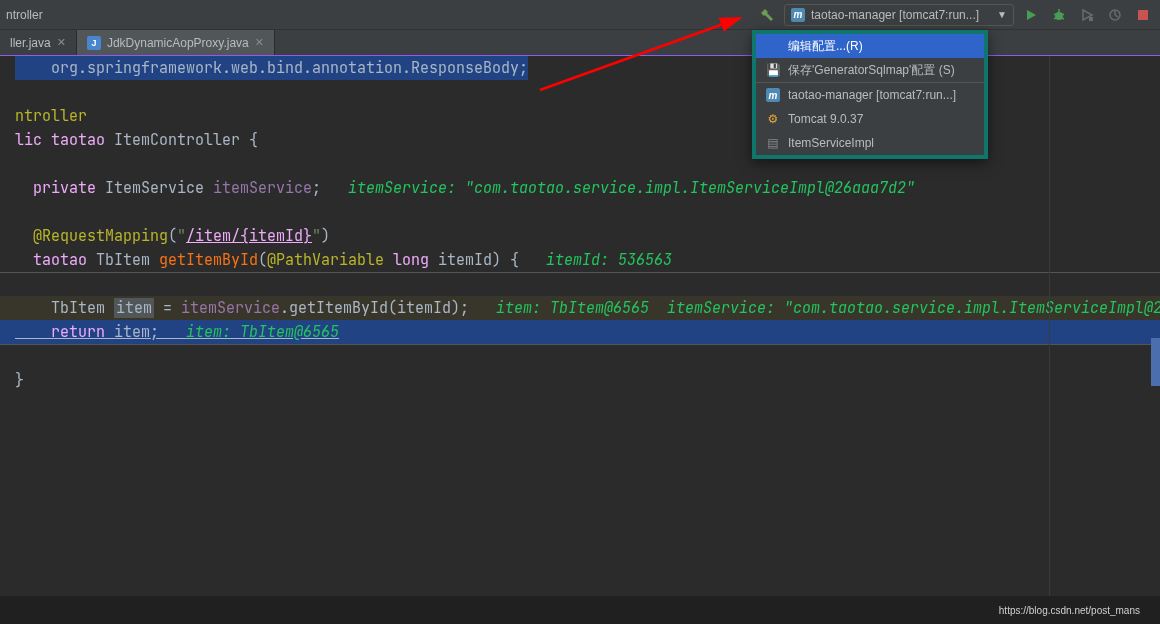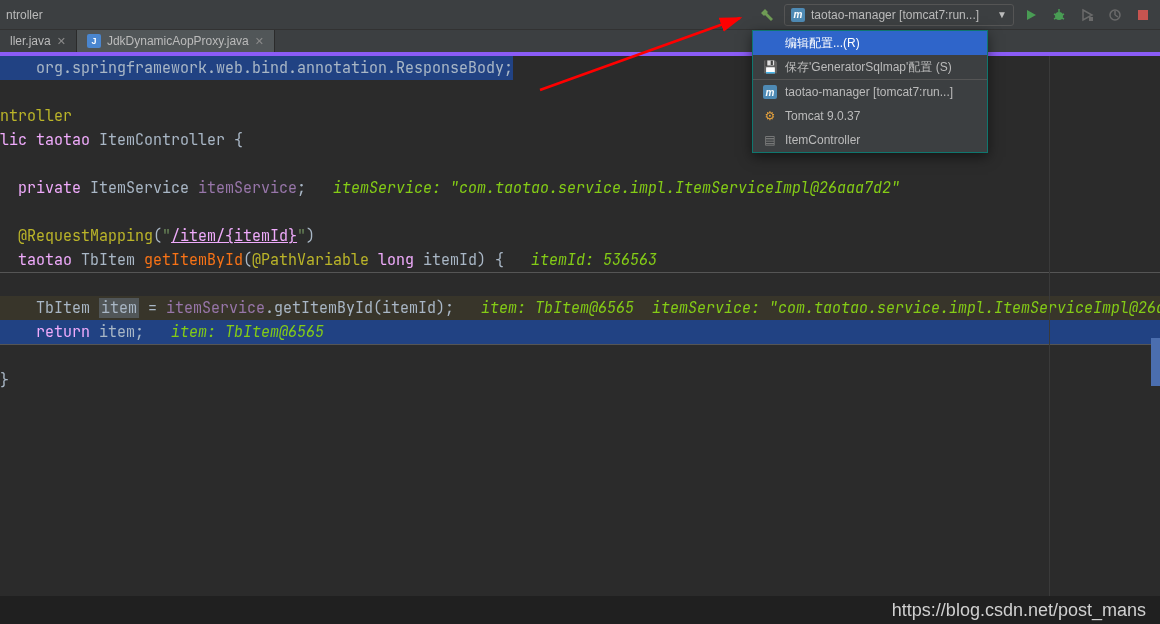--- a/index.html
+++ b/index.html
@@ -33,21 +33,21 @@
   }
   .run-config .label { color: #bbbbbb; flex: 1; white-space: nowrap; overflow: hidden; text-overflow: ellipsis; }
   .run-config .chev { color: #bbbbbb; font-size: 10px; }
   .tool-btn { width: 22px; height: 22px; display: flex; align-items: center; justify-content: center; color: #6a6a6a; }
   .tool-btn.play { color: #499c54; }
   .tool-btn.bug  { color: #499c54; }
   .tool-btn.stop { color: #c75450; }
 
   .tabs {
     position: absolute; top: 30px; left: 0; right: 0; height: 26px;
-    background: #3c3f41; border-bottom: 4px solid #8b5cf6;
+    background: #3c3f41; border-bottom: 1px solid #8b5cf6;
     display: flex; align-items: stretch;
   }
   .tab {
     display: flex; align-items: center; gap: 6px;
     padding: 0 10px; color: #bbbbbb; border-right: 1px solid #2b2b2b;
     font-size: 12px;
   }
   .tab.active { background: #515658; }
   .tab .jicon {
     width: 14px; height: 14px; background: #4a86cf; border-radius: 2px;
@@ -55,60 +55,60 @@
     display: flex; align-items: center; justify-content: center;
   }
   .tab .close { color: #8a8a8a; font-size: 11px; }
 
   .editor {
     position: absolute; top: 56px; left: 0; right: 0; bottom: 28px;
     font-family: "JetBrains Mono","Consolas","Courier New",monospace;
     font-size: 15px; line-height: 24px;
     overflow: hidden;
   }
-  .line { white-space: pre; padding-left: 0; height: 24px; }
+  .line { white-space: pre; padding-left: 15px; height: 24px; }
   .kw   { color: #f0abfc; }
   .str  { color: #6a8759; }
   .url  { color: #f0abfc; text-decoration: underline; }
   .ann  { color: #bbb529; }
   .fld  { color: #9876aa; }
   .met  { color: #f97316; }
-  .cmt  { color: #84cc16; font-style: italic; }
+  .cmt  { color: #22c55e; font-style: italic; }
   .esel { background: #214283; display: inline-block; height: 24px; }
   .line.hl1 { background: #38352a; }
-  .line.hl2 { background: #214283; }
+  .line.hl2 { background: #214283; text-decoration: underline; }
   .word-box { background: #515658; padding: 0 2px; }
   .line.edge-top::before {
     content: ""; position: absolute; left: 0; right: 0;
     border-top: 1px solid #555; margin-top: 0px;
   }
 
   .dropdown {
     position: absolute; top: 30px; left: 752px; width: 236px;
-    background: #3c3f41; border: 1px solid #0f766e; z-index: 20;
+    background: #3c3f41; border: 4px solid #0f766e; z-index: 20;
     box-shadow: 0 4px 12px rgba(0,0,0,.5);
   }
   .dropdown .item {
     display: flex; align-items: center; gap: 8px;
     height: 24px; padding: 0 10px; color: #bbbbbb;
   }
   .dropdown .item.sel { background: #2f65ca; color: #fff; }
   .dropdown .sep { border-top: 1px solid #555; }
   .dropdown .m-badge {
     width: 14px; height: 14px; background: #4e8ab4; color: #fff;
     font-size: 10px; font-style: italic; font-weight: bold;
     display: flex; align-items: center; justify-content: center; border-radius: 2px;
   }
   .dropdown .ticon { width: 14px; text-align: center; }
 
   .statusbar {
     position: absolute; left: 0; right: 0; bottom: 0; height: 28px;
     background: rgba(0,0,0,.25);
     display: flex; align-items: center; justify-content: flex-end;
-    padding: 0 14px; color: #d0d0d0; font-size: 18px;
+    padding: 0 20px; color: #d0d0d0; font-size: 10px;
   }
 
   .arrow-svg { position: absolute; top: 10px; left: 530px; z-index: 30; pointer-events: none; }
 
   .vline { position: absolute; top: 56px; bottom: 28px; left: 1049px; width: 1px; background: #3a3a3a; }
   .scroll-marker { position: absolute; right: 0; width: 9px; background: #4b6eaf; }
 </style>
 </head>
 <body>
 
@@ -184,21 +184,21 @@
   <div class="item">
     <span class="m-badge">m</span>
     <span>taotao-manager [tomcat7:run...]</span>
   </div>
   <div class="item">
     <span class="ticon" style="color:#e8a33d">⚙</span>
     <span>Tomcat 9.0.37</span>
   </div>
   <div class="item">
     <span class="ticon" style="color:#888">▤</span>
-    <span>ItemController</span>
+    <span>ItemServiceImpl</span>
   </div>
 </div>
 
 <div class="tabs">
   <div class="tab">
     <span>ller.java</span>
     <span class="close">✕</span>
   </div>
   <div class="tab active">
     <span class="jicon">J</span>

